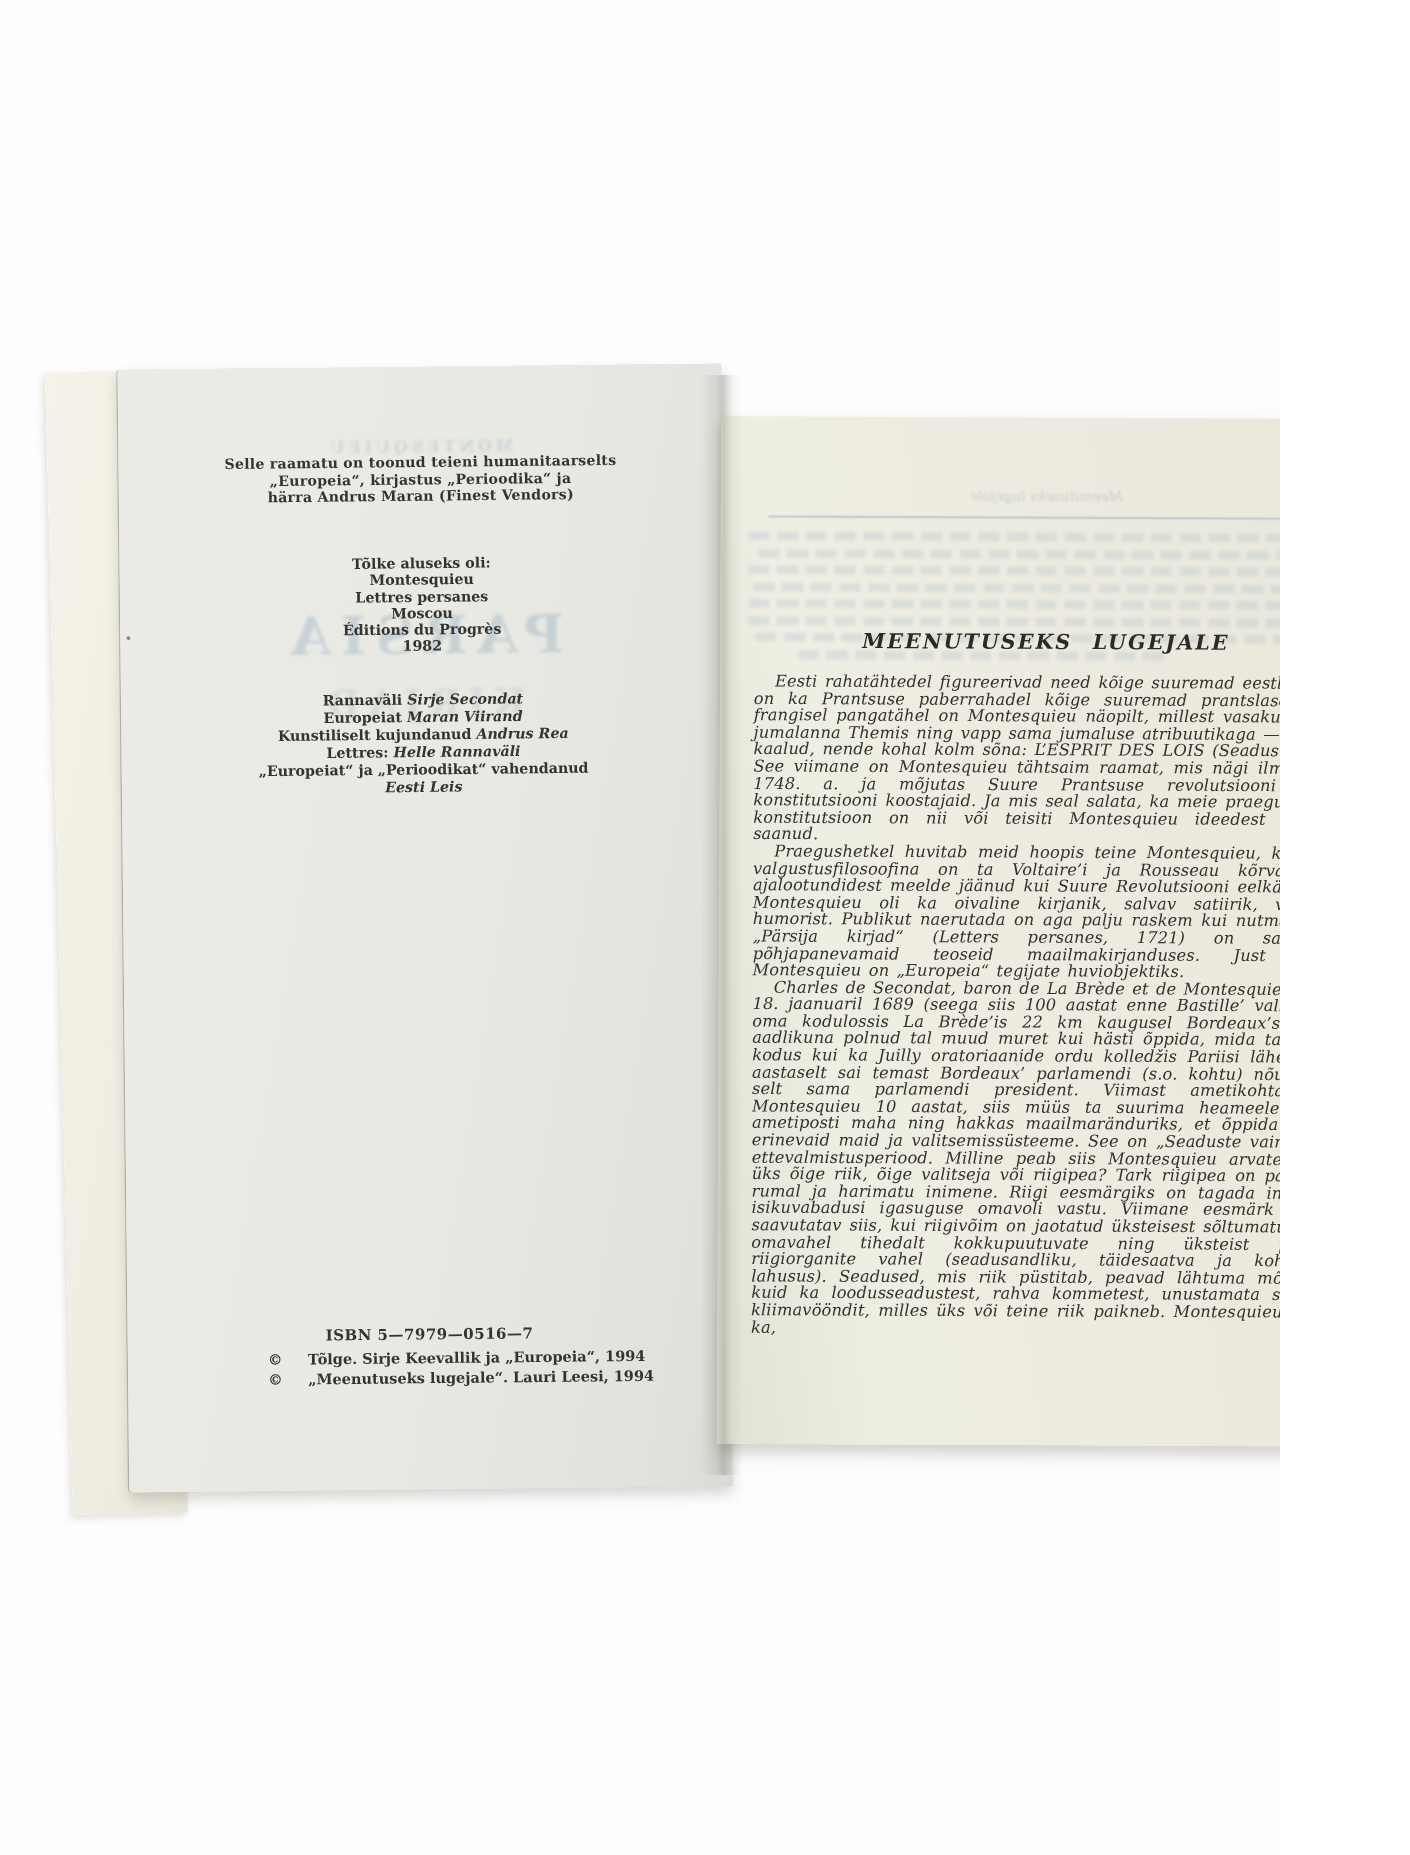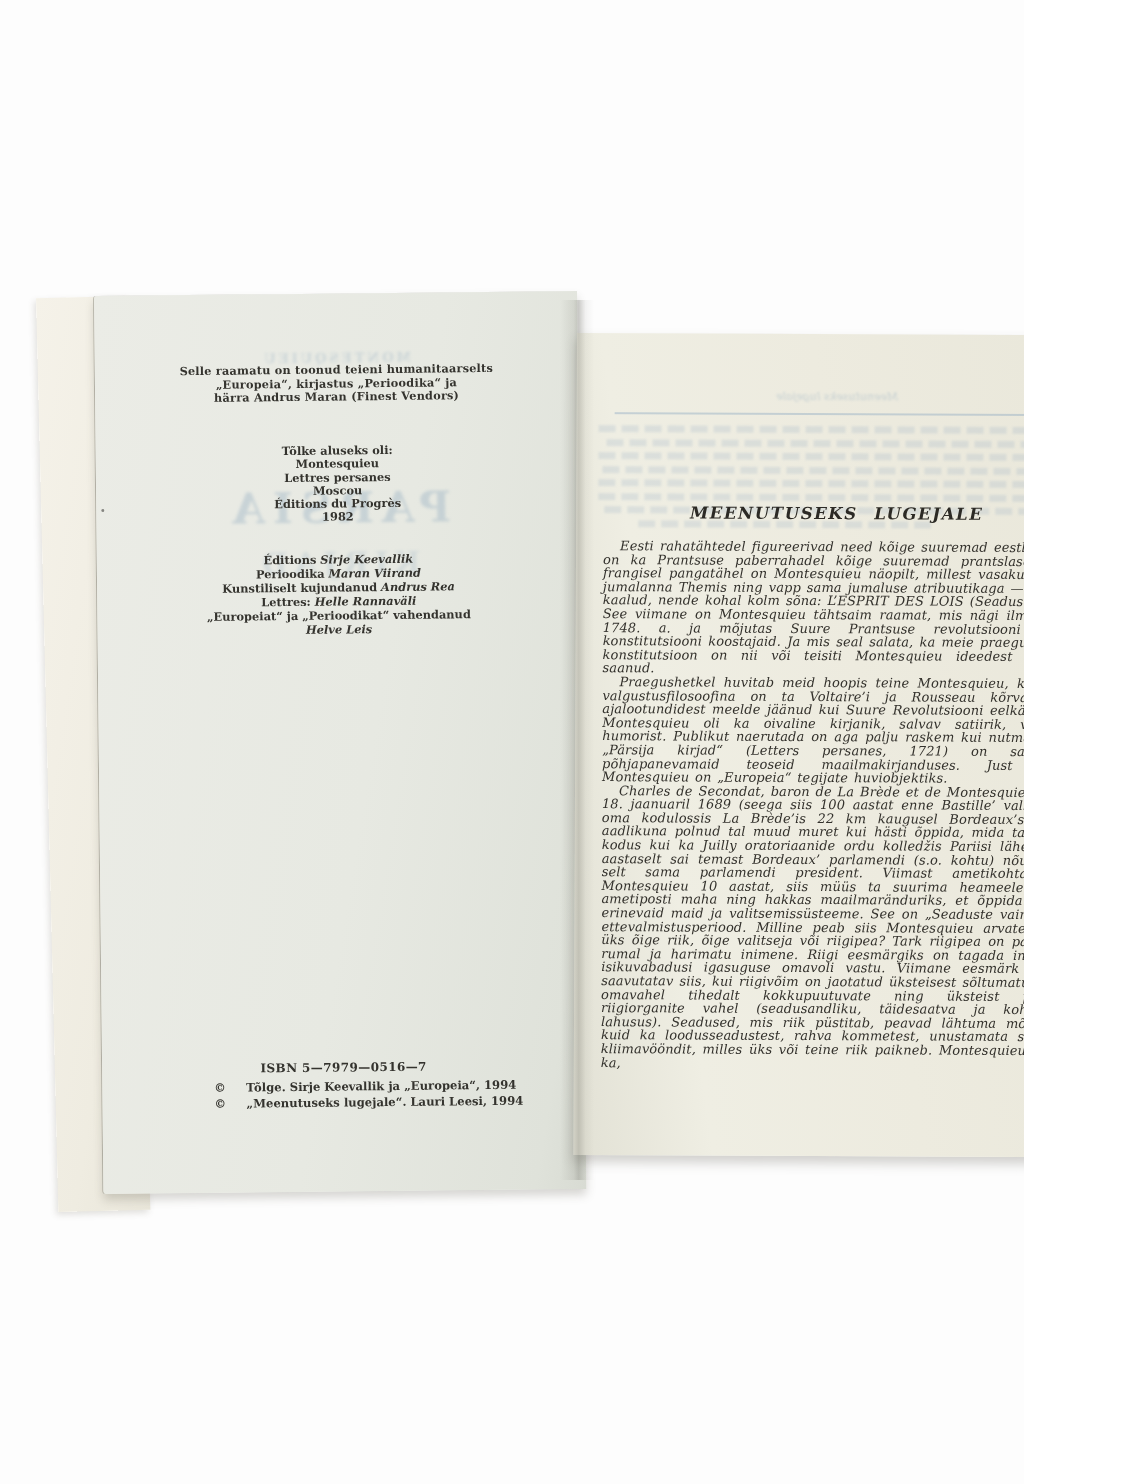--- a/index.html
+++ b/index.html
@@ -81,26 +81,26 @@
     <div class="lp-text lp-source">
       <div>Tõlke aluseks oli:</div>
       <div>Montesquieu</div>
       <div>Lettres persanes</div>
       <div>Moscou</div>
       <div>Éditions du Progrès</div>
       <div>1982</div>
     </div>
 
     <div class="lp-text lp-credits">
-      <div><span>Éditions </span><span class="name">Sirje Keevallik</span></div>
-      <div><span>Perioodika </span><span class="name">Maran Viirand</span></div>
+      <div><span>Rannaväli </span><span class="name">Sirje Secondat</span></div>
+      <div><span>Europeiat </span><span class="name">Maran Viirand</span></div>
       <div><span>Kunstiliselt kujundanud </span><span class="name">Andrus Rea</span></div>
       <div><span>Lettres: </span><span class="name">Helle Rannaväli</span></div>
       <div><span>„Europeiat“ ja „Perioodikat“ vahendanud</span><span class="name"></span></div>
-      <div><span></span><span class="name">Helve Leis</span></div>
+      <div><span></span><span class="name">Eesti Leis</span></div>
     </div>
 
     <div class="lp-text lp-isbn">ISBN 5—7979—0516—7</div>
 
     <div class="lp-copy">
       <div class="copy-row">
         <span class="copy-sign">©</span>
         <span>Tõlge. Sirje Keevallik ja „Europeia“, 1994</span>
       </div>
       <div class="copy-row">

